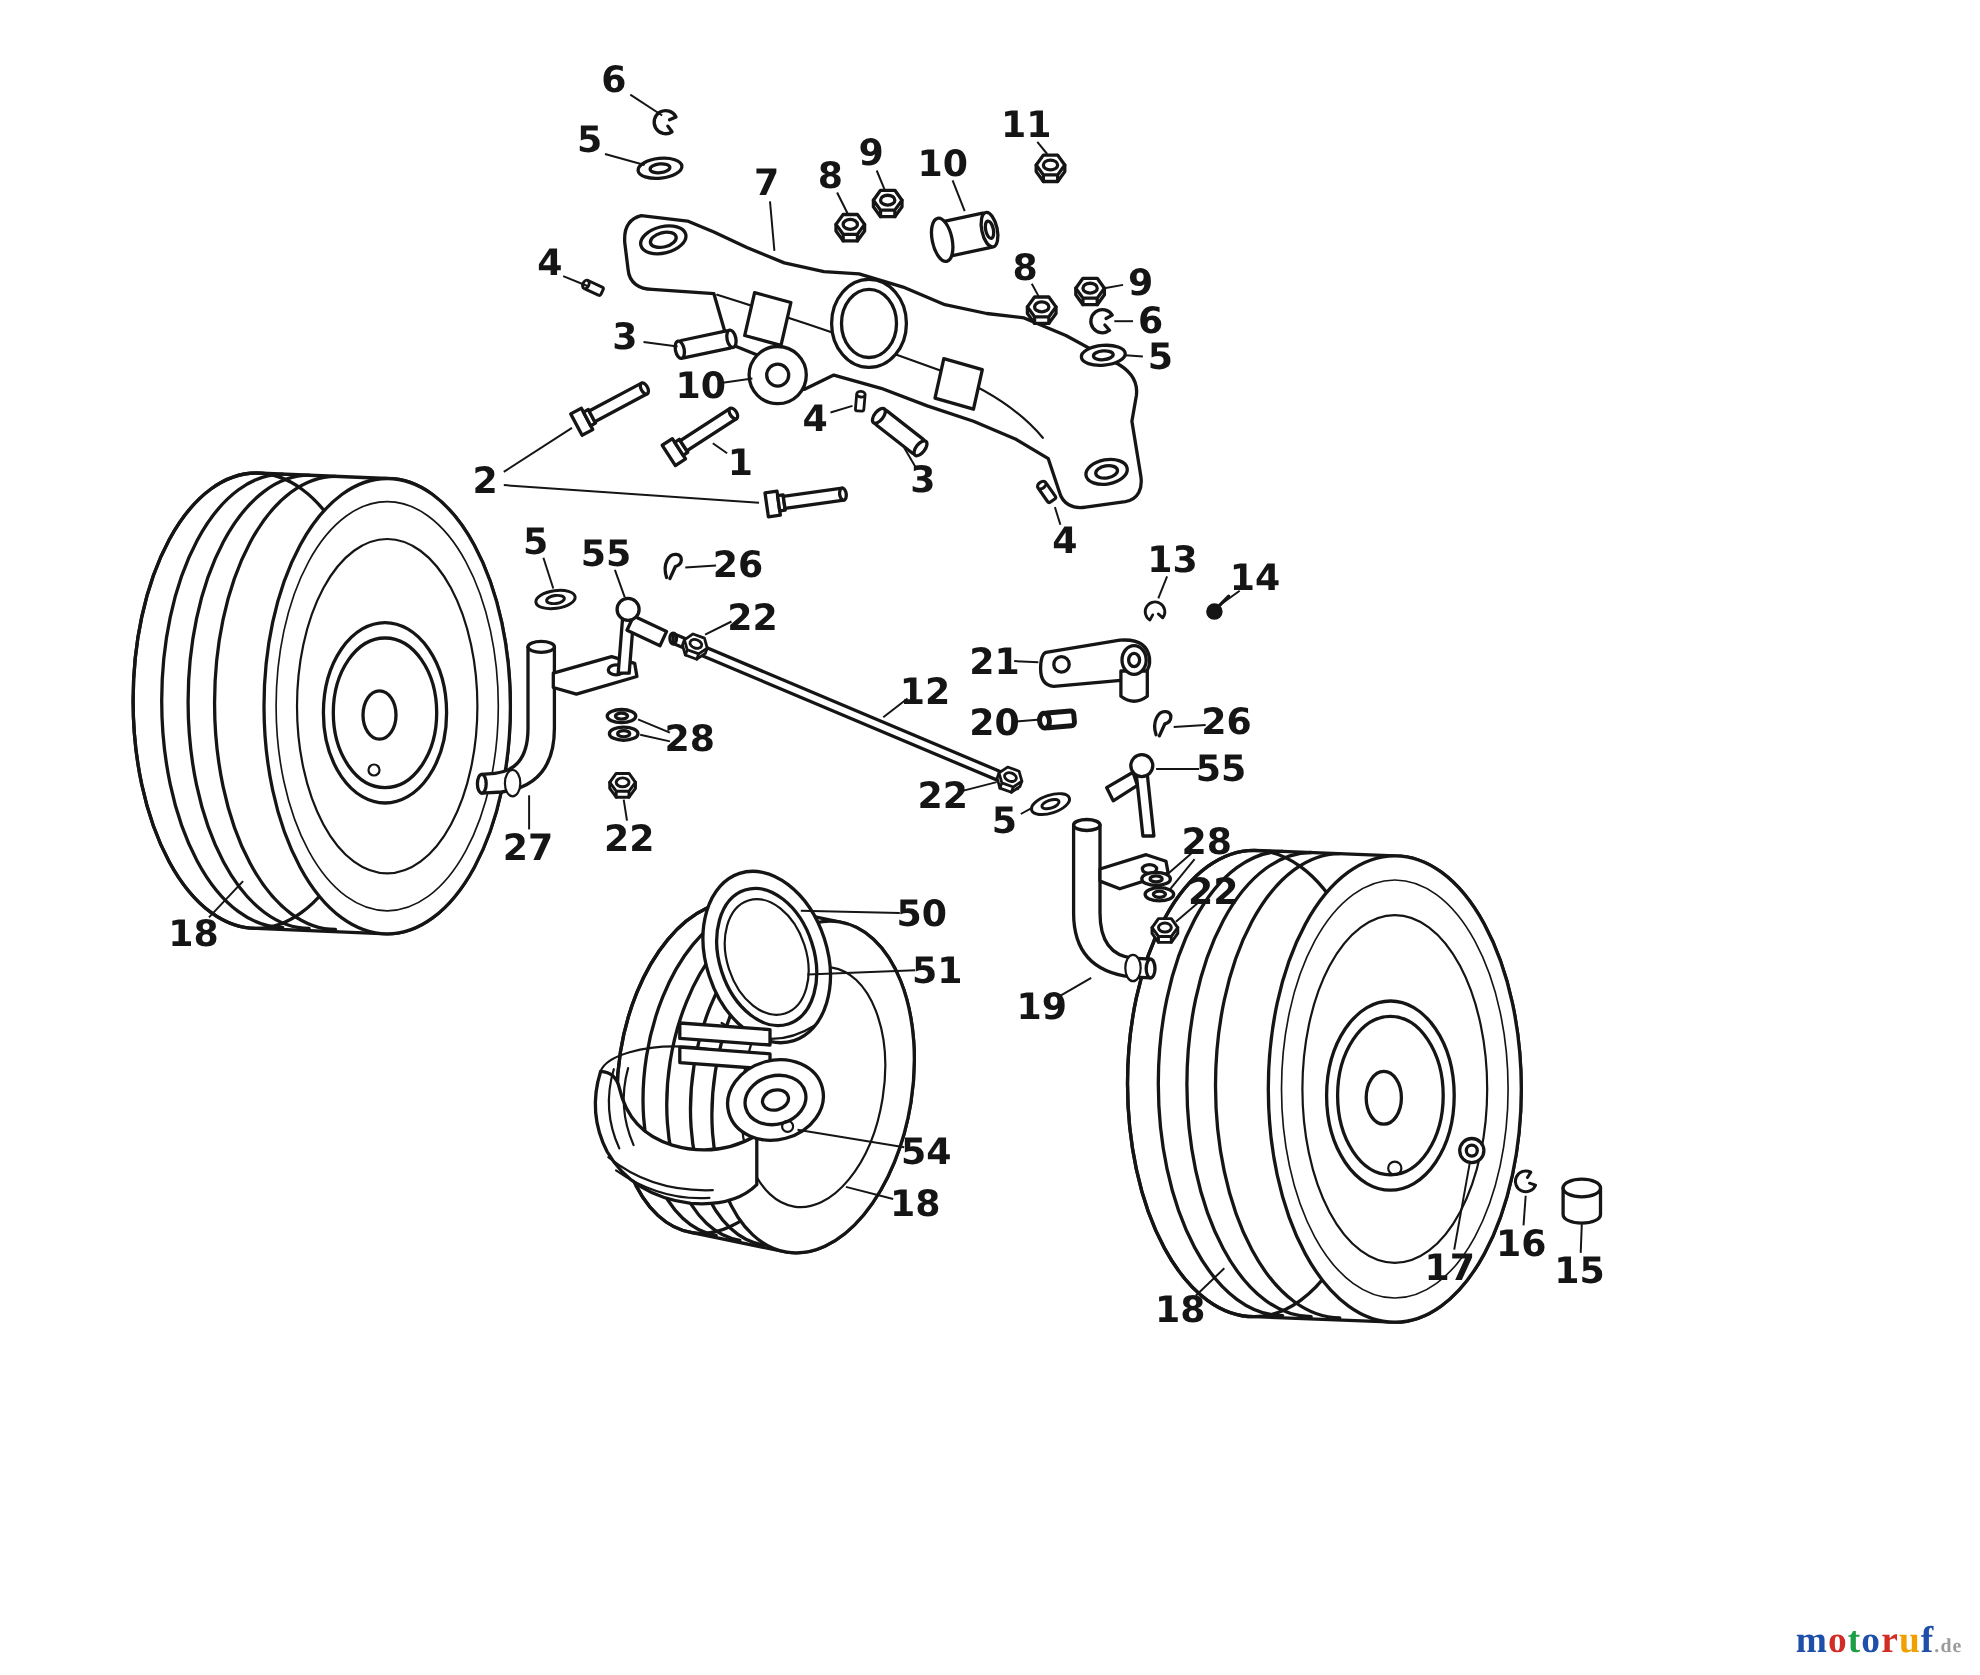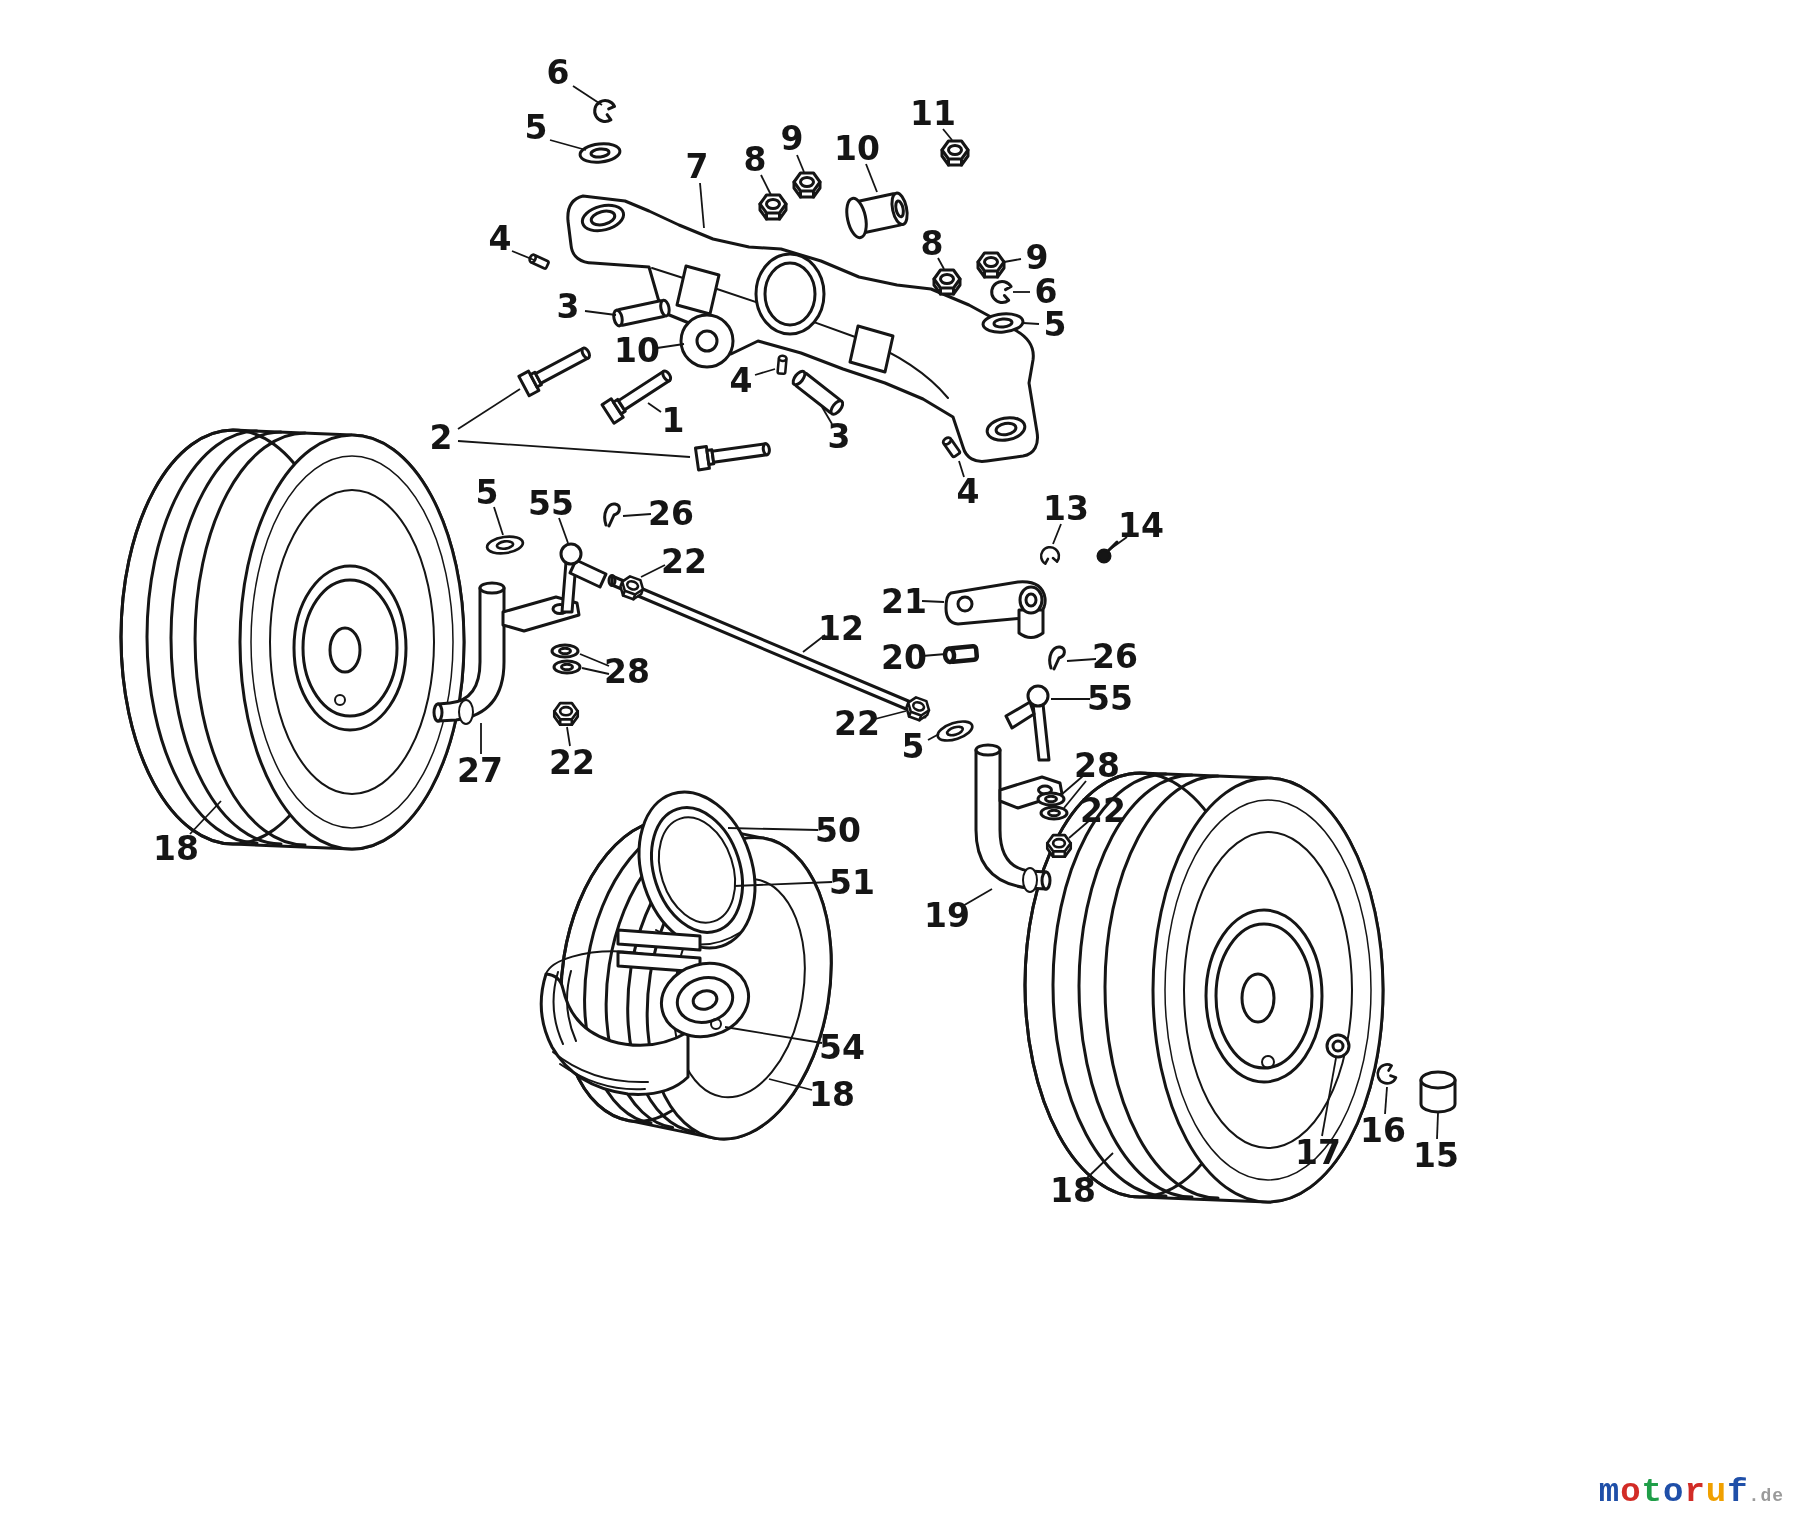--- a/index.html
+++ b/index.html
@@ -6,21 +6,21 @@
   html,body{margin:0;padding:0;background:#ffffff}
   body{width:1800px;height:1523px;font-family:"DejaVu Sans",sans-serif}
   .stage{position:relative;width:1800px;height:1523px;background:#ffffff;overflow:hidden}
   svg.diagram{position:absolute;left:0;top:0}
   .art{stroke:#151515;fill:none;stroke-width:3;stroke-linejoin:round;stroke-linecap:round}
   .art .thin{stroke-width:2}
   .art .hair{stroke-width:1.5}
   .fillw{fill:#ffffff}
   .callouts .leader{stroke:#151515;stroke-width:1.8}
   .callouts text{font-family:"DejaVu Sans",sans-serif;font-weight:bold;font-size:33px;fill:#151515;text-anchor:middle}
-  .watermark{position:absolute;right:16px;bottom:12px;font-family:Liberation Mono, monospace;font-weight:bold;font-size:34px;letter-spacing:1px;user-select:none}
+  .watermark{position:absolute;right:16px;bottom:12px;font-family:Liberation Serif, serif;font-weight:bold;font-size:34px;letter-spacing:1px;user-select:none}
   .watermark .suffix{font-size:18px;font-weight:bold}
 </style>
 </head>
 <body style="background: rgb(255, 255, 255);">
 
 <div class="stage">
 <svg class="diagram" width="1800" height="1523" viewBox="0 0 1800 1523">
   <defs>
     <g id="nutp">
       <path class="fillw" d="M-13,-2 L-6.5,-11 L6.5,-11 L13,-2 L13,4 L6.5,13 L-6.5,13 L-13,4 Z"></path>

